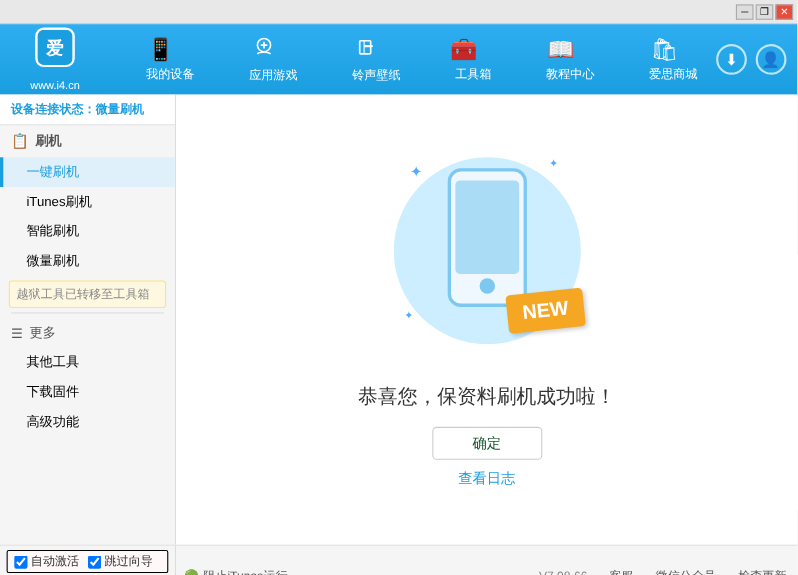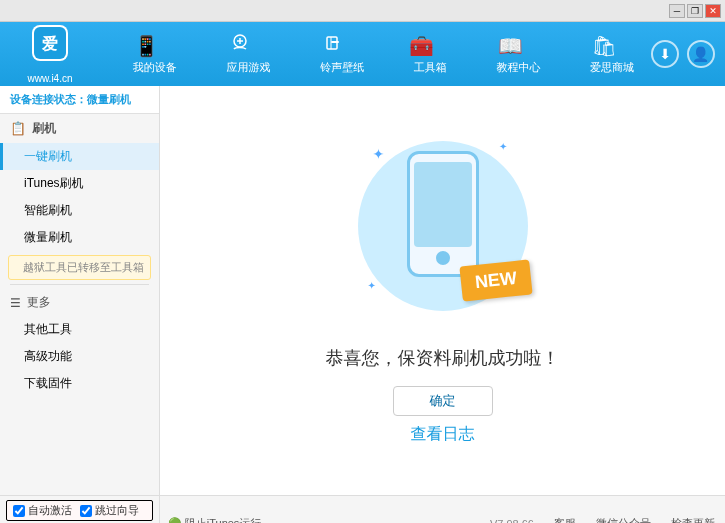--- a/index.html
+++ b/index.html
@@ -164,21 +164,20 @@
       cursor: default;
     }
     .sidebar-warning-box {
       margin: 4px 8px;
       background: #fff8e1;
       border: 1px solid #ffe082;
       border-radius: 3px;
       padding: 4px 6px;
       font-size: 11px;
       color: #888;
-      text-align: right;
     }
     .sidebar-divider {
       margin: 4px 10px;
       border: none;
       border-top: 1px solid #ddd;
     }
     .sidebar-more-header {
       display: flex;
       align-items: center;
       padding: 5px 10px;
@@ -210,26 +209,26 @@
       margin-bottom: 16px;
       margin-top: 10px;
     }
     .confirm-btn {
       width: 100px;
       height: 30px;
       background: #fff;
       border: 1px solid #ccc;
       border-radius: 4px;
       font-size: 13px;
-      color: #0369a1;
+      color: #14532d;
       cursor: pointer;
       margin-bottom: 8px;
     }
     .retry-link {
-      font-size: 16px;
+      font-size: 13px;
       color: #1a9ee0;
       cursor: pointer;
     }
     .checkbox-group {
       display: flex;
       align-items: center;
       gap: 8px;
       border: 1px solid #e0b0b0;
       padding: 2px 6px;
       border-radius: 2px;
@@ -367,24 +366,24 @@
     <hr class="sidebar-divider">
 
     <div class="sidebar-more-header">
       <span style="margin-right:6px;">☰</span>
       <span>更多</span>
     </div>
     <div class="sidebar-item">
       <span>其他工具</span>
     </div>
     <div class="sidebar-item">
+      <span>下载固件</span>
+    </div>
+    <div class="sidebar-item">
       <span>高级功能</span>
-    </div>
-    <div class="sidebar-item">
-      <span>下载固件</span>
     </div>
   </div>
 
   <div class="content">
     <div class="phone-illustration">
 
       <div style="position:absolute;width:170px;height:170px;background:#cceeff;border-radius:50%;top:5px;left:5px;"></div>
 
       <span style="position:absolute;top:10px;left:20px;color:#55aaff;font-size:14px;z-index:5;">✦</span>
       <span style="position:absolute;top:5px;right:25px;color:#55aaff;font-size:10px;z-index:5;">✦</span>

